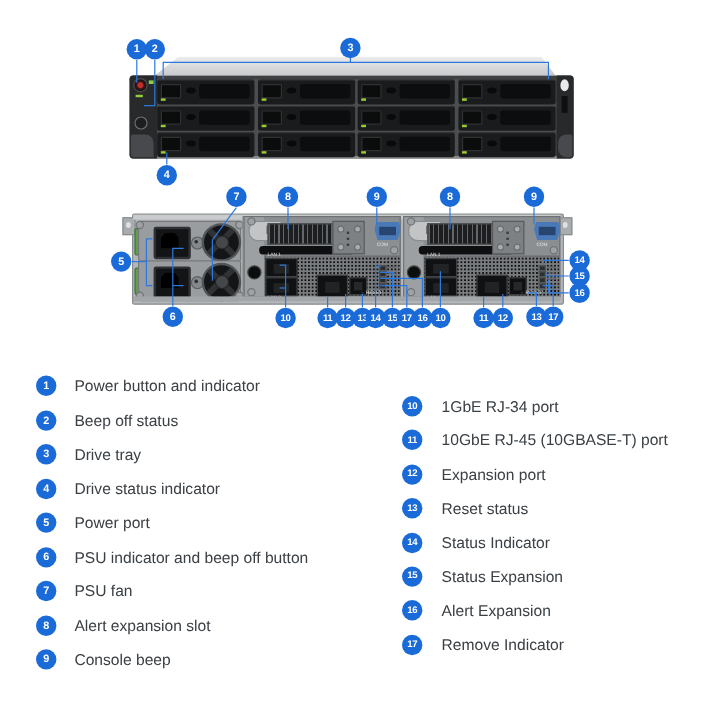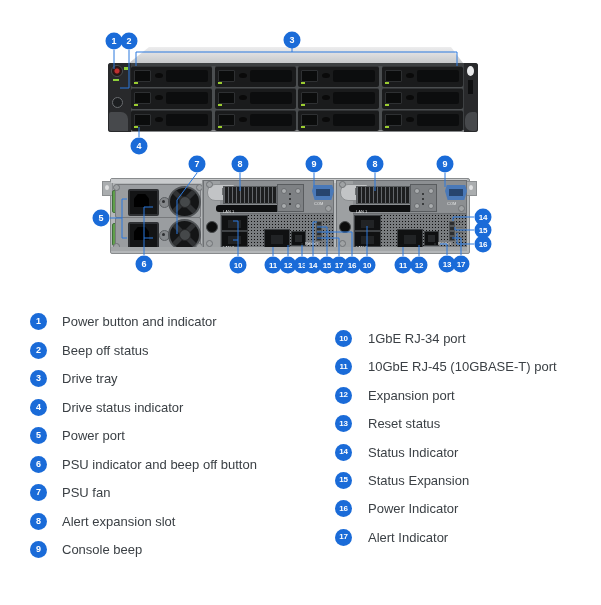--- a/index.html
+++ b/index.html
@@ -486,22 +486,22 @@
         <span class="legend-label">Status Indicator</span>
       </div>
 
       <div class="legend-item">
         <span class="bubble two">15</span>
         <span class="legend-label">Status Expansion</span>
       </div>
 
       <div class="legend-item">
         <span class="bubble two">16</span>
-        <span class="legend-label">Power Indicator</span>
+        <span class="legend-label">Alert Expansion</span>
       </div>
 
       <div class="legend-item">
         <span class="bubble two">17</span>
-        <span class="legend-label">Alert Indicator</span>
+        <span class="legend-label">Remove Indicator</span>
       </div>
     </div>
 
 </div>
 
 </body></html>

